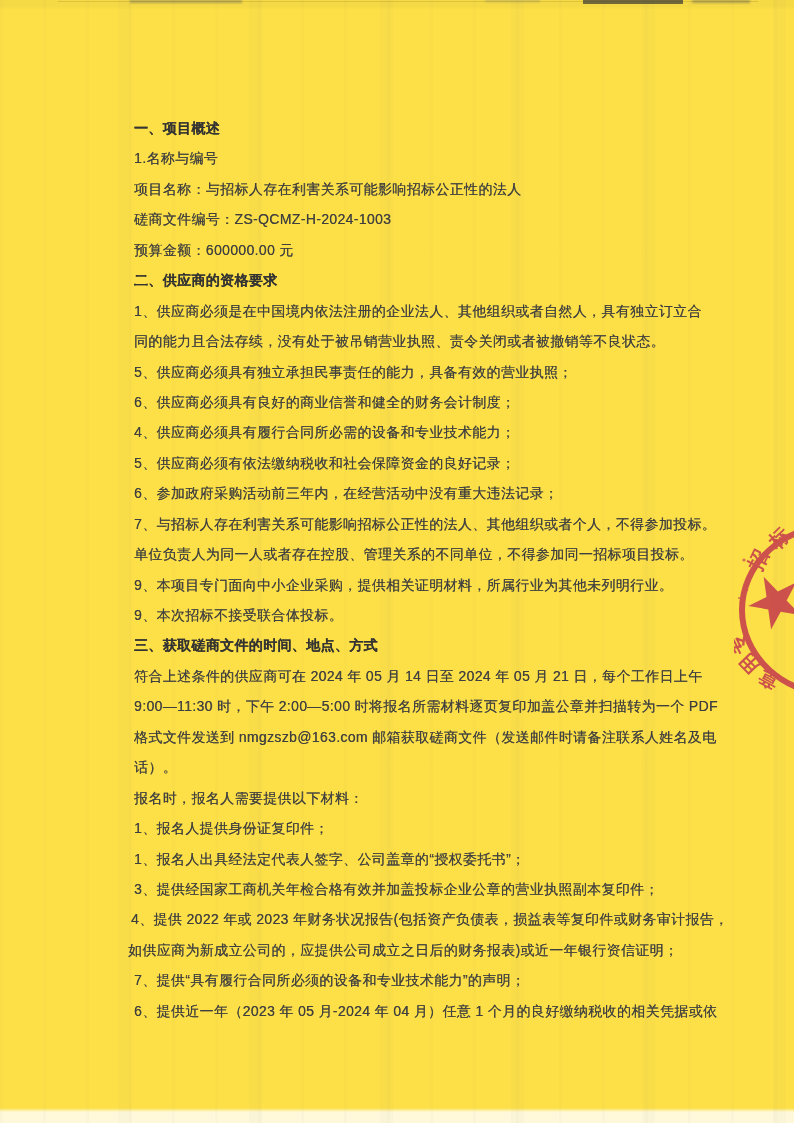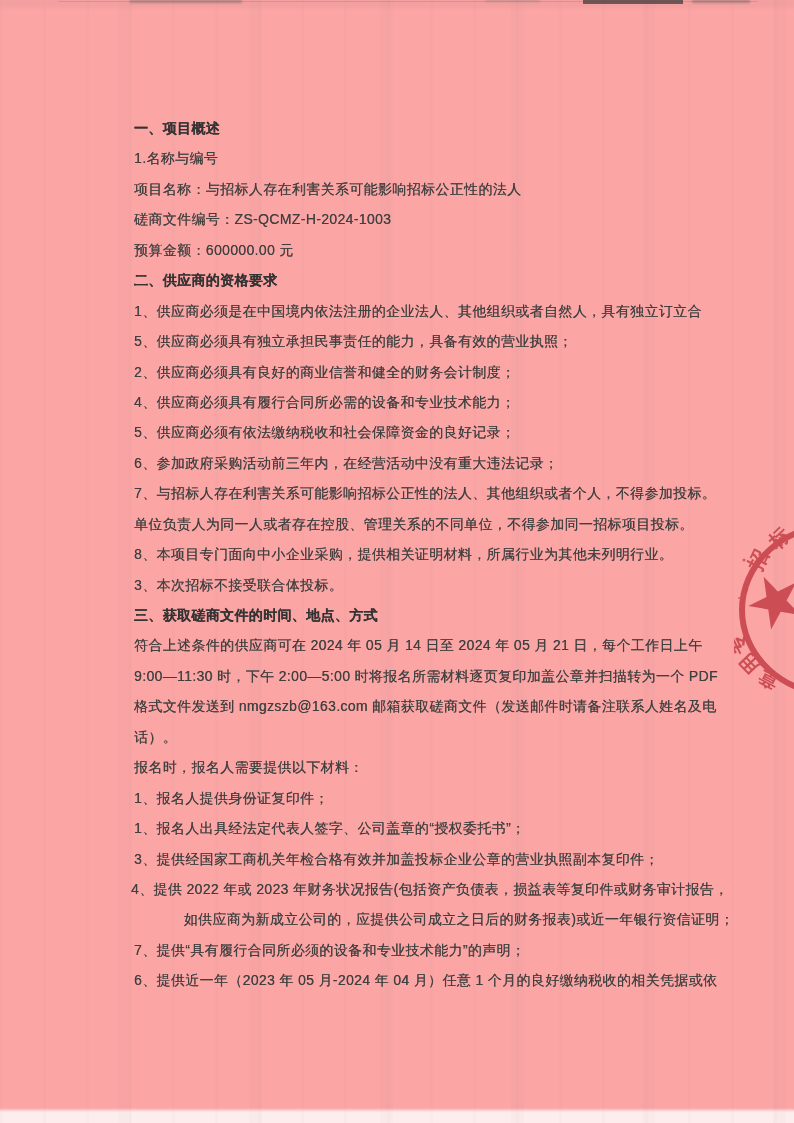--- a/index.html
+++ b/index.html
@@ -5,21 +5,21 @@
   html,body{margin:0;padding:0;}
   body{
     width:794px;height:1123px;
     font-family:"Liberation Sans","DejaVu Sans",sans-serif;
     background:#ffffff;
     overflow:hidden;
   }
   .page{
     position:relative;
     width:794px;height:1123px;
-    background:#fca5a5;
+    background:#fde047;
     overflow:hidden;
   }
   
   .page::before{
     content:'';
     position:absolute;inset:0;
     background:
       repeating-linear-gradient(90deg, rgba(110,100,95,0.025) 0 3px, rgba(0,0,0,0) 3px 43px),
       repeating-linear-gradient(90deg, rgba(0,0,0,0) 0 118px, rgba(125,115,110,0.03) 118px 131px),
       linear-gradient(180deg, rgba(0,0,0,0.03) 0 6px, rgba(0,0,0,0) 10px),
@@ -37,21 +37,21 @@
     color:#3f3f3f;
     white-space:nowrap;
     text-shadow:0.3px 0 0 rgba(63,63,63,0.75);
   }
   .hd{
     font-weight:bold;
     color:#333333;
     text-shadow:0.2px 0 0 rgba(40,40,40,0.8);
   }
   .ind-a{margin-left:-3px;}
-  .ind-b{margin-left:-6px;text-align:right;}
+  .ind-b{margin-left:-6px;}
   
   .artifact{position:absolute;pointer-events:none;}
   .art-line{left:58px;top:1px;width:700px;height:1px;background:rgba(0,0,0,0.10);filter:blur(0.4px);}
   .art-a{left:130px;top:0;width:112px;height:3px;background:rgba(95,95,95,0.45);filter:blur(1px);}
   .art-b{left:583px;top:0;width:100px;height:4px;background:rgba(55,55,55,0.70);filter:blur(0.6px);}
   .art-c{left:692px;top:0;width:58px;height:3px;background:rgba(90,90,90,0.45);filter:blur(0.8px);}
   .art-d{left:485px;top:0;width:55px;height:2px;background:rgba(120,120,120,0.35);filter:blur(0.8px);}
   
   .stamp{
     position:absolute;
@@ -77,29 +77,30 @@
   <div class="artifact art-d"></div>
 
   <div class="doc-body">
     <div class="ln hd">一、项目概述</div>
     <div class="ln">1.名称与编号</div>
     <div class="ln">项目名称：与招标人存在利害关系可能影响招标公正性的法人</div>
     <div class="ln">磋商文件编号：ZS-QCMZ-H-2024-1003</div>
     <div class="ln">预算金额：600000.00 元</div>
     <div class="ln hd">二、供应商的资格要求</div>
     <div class="ln">1、供应商必须是在中国境内依法注册的企业法人、其他组织或者自然人，具有独立订立合</div>
+    <div class="ln">同的能力且合法存续，没有处于被吊销营业执照、责令关闭或者被撤销等不良状态。</div>
     <div class="ln">5、供应商必须具有独立承担民事责任的能力，具备有效的营业执照；</div>
-    <div class="ln">2、供应商必须具有良好的商业信誉和健全的财务会计制度；</div>
+    <div class="ln">6、供应商必须具有良好的商业信誉和健全的财务会计制度；</div>
     <div class="ln">4、供应商必须具有履行合同所必需的设备和专业技术能力；</div>
     <div class="ln">5、供应商必须有依法缴纳税收和社会保障资金的良好记录；</div>
     <div class="ln">6、参加政府采购活动前三年内，在经营活动中没有重大违法记录；</div>
     <div class="ln">7、与招标人存在利害关系可能影响招标公正性的法人、其他组织或者个人，不得参加投标。</div>
     <div class="ln">单位负责人为同一人或者存在控股、管理关系的不同单位，不得参加同一招标项目投标。</div>
-    <div class="ln">8、本项目专门面向中小企业采购，提供相关证明材料，所属行业为其他未列明行业。</div>
-    <div class="ln">3、本次招标不接受联合体投标。</div>
+    <div class="ln">9、本项目专门面向中小企业采购，提供相关证明材料，所属行业为其他未列明行业。</div>
+    <div class="ln">9、本次招标不接受联合体投标。</div>
     <div class="ln hd">三、获取磋商文件的时间、地点、方式</div>
     <div class="ln">符合上述条件的供应商可在 2024 年 05 月 14 日至 2024 年 05 月 21 日，每个工作日上午</div>
     <div class="ln">9:00—11:30 时，下午 2:00—5:00 时将报名所需材料逐页复印加盖公章并扫描转为一个 PDF</div>
     <div class="ln">格式文件发送到 nmgzszb@163.com 邮箱获取磋商文件（发送邮件时请备注联系人姓名及电</div>
     <div class="ln">话）。</div>
     <div class="ln">报名时，报名人需要提供以下材料：</div>
     <div class="ln">1、报名人提供身份证复印件；</div>
     <div class="ln">1、报名人出具经法定代表人签字、公司盖章的“授权委托书”；</div>
     <div class="ln">3、提供经国家工商机关年检合格有效并加盖投标企业公章的营业执照副本复印件；</div>
     <div class="ln ind-a">4、提供 2022 年或 2023 年财务状况报告(包括资产负债表，损益表等复印件或财务审计报告，</div>

